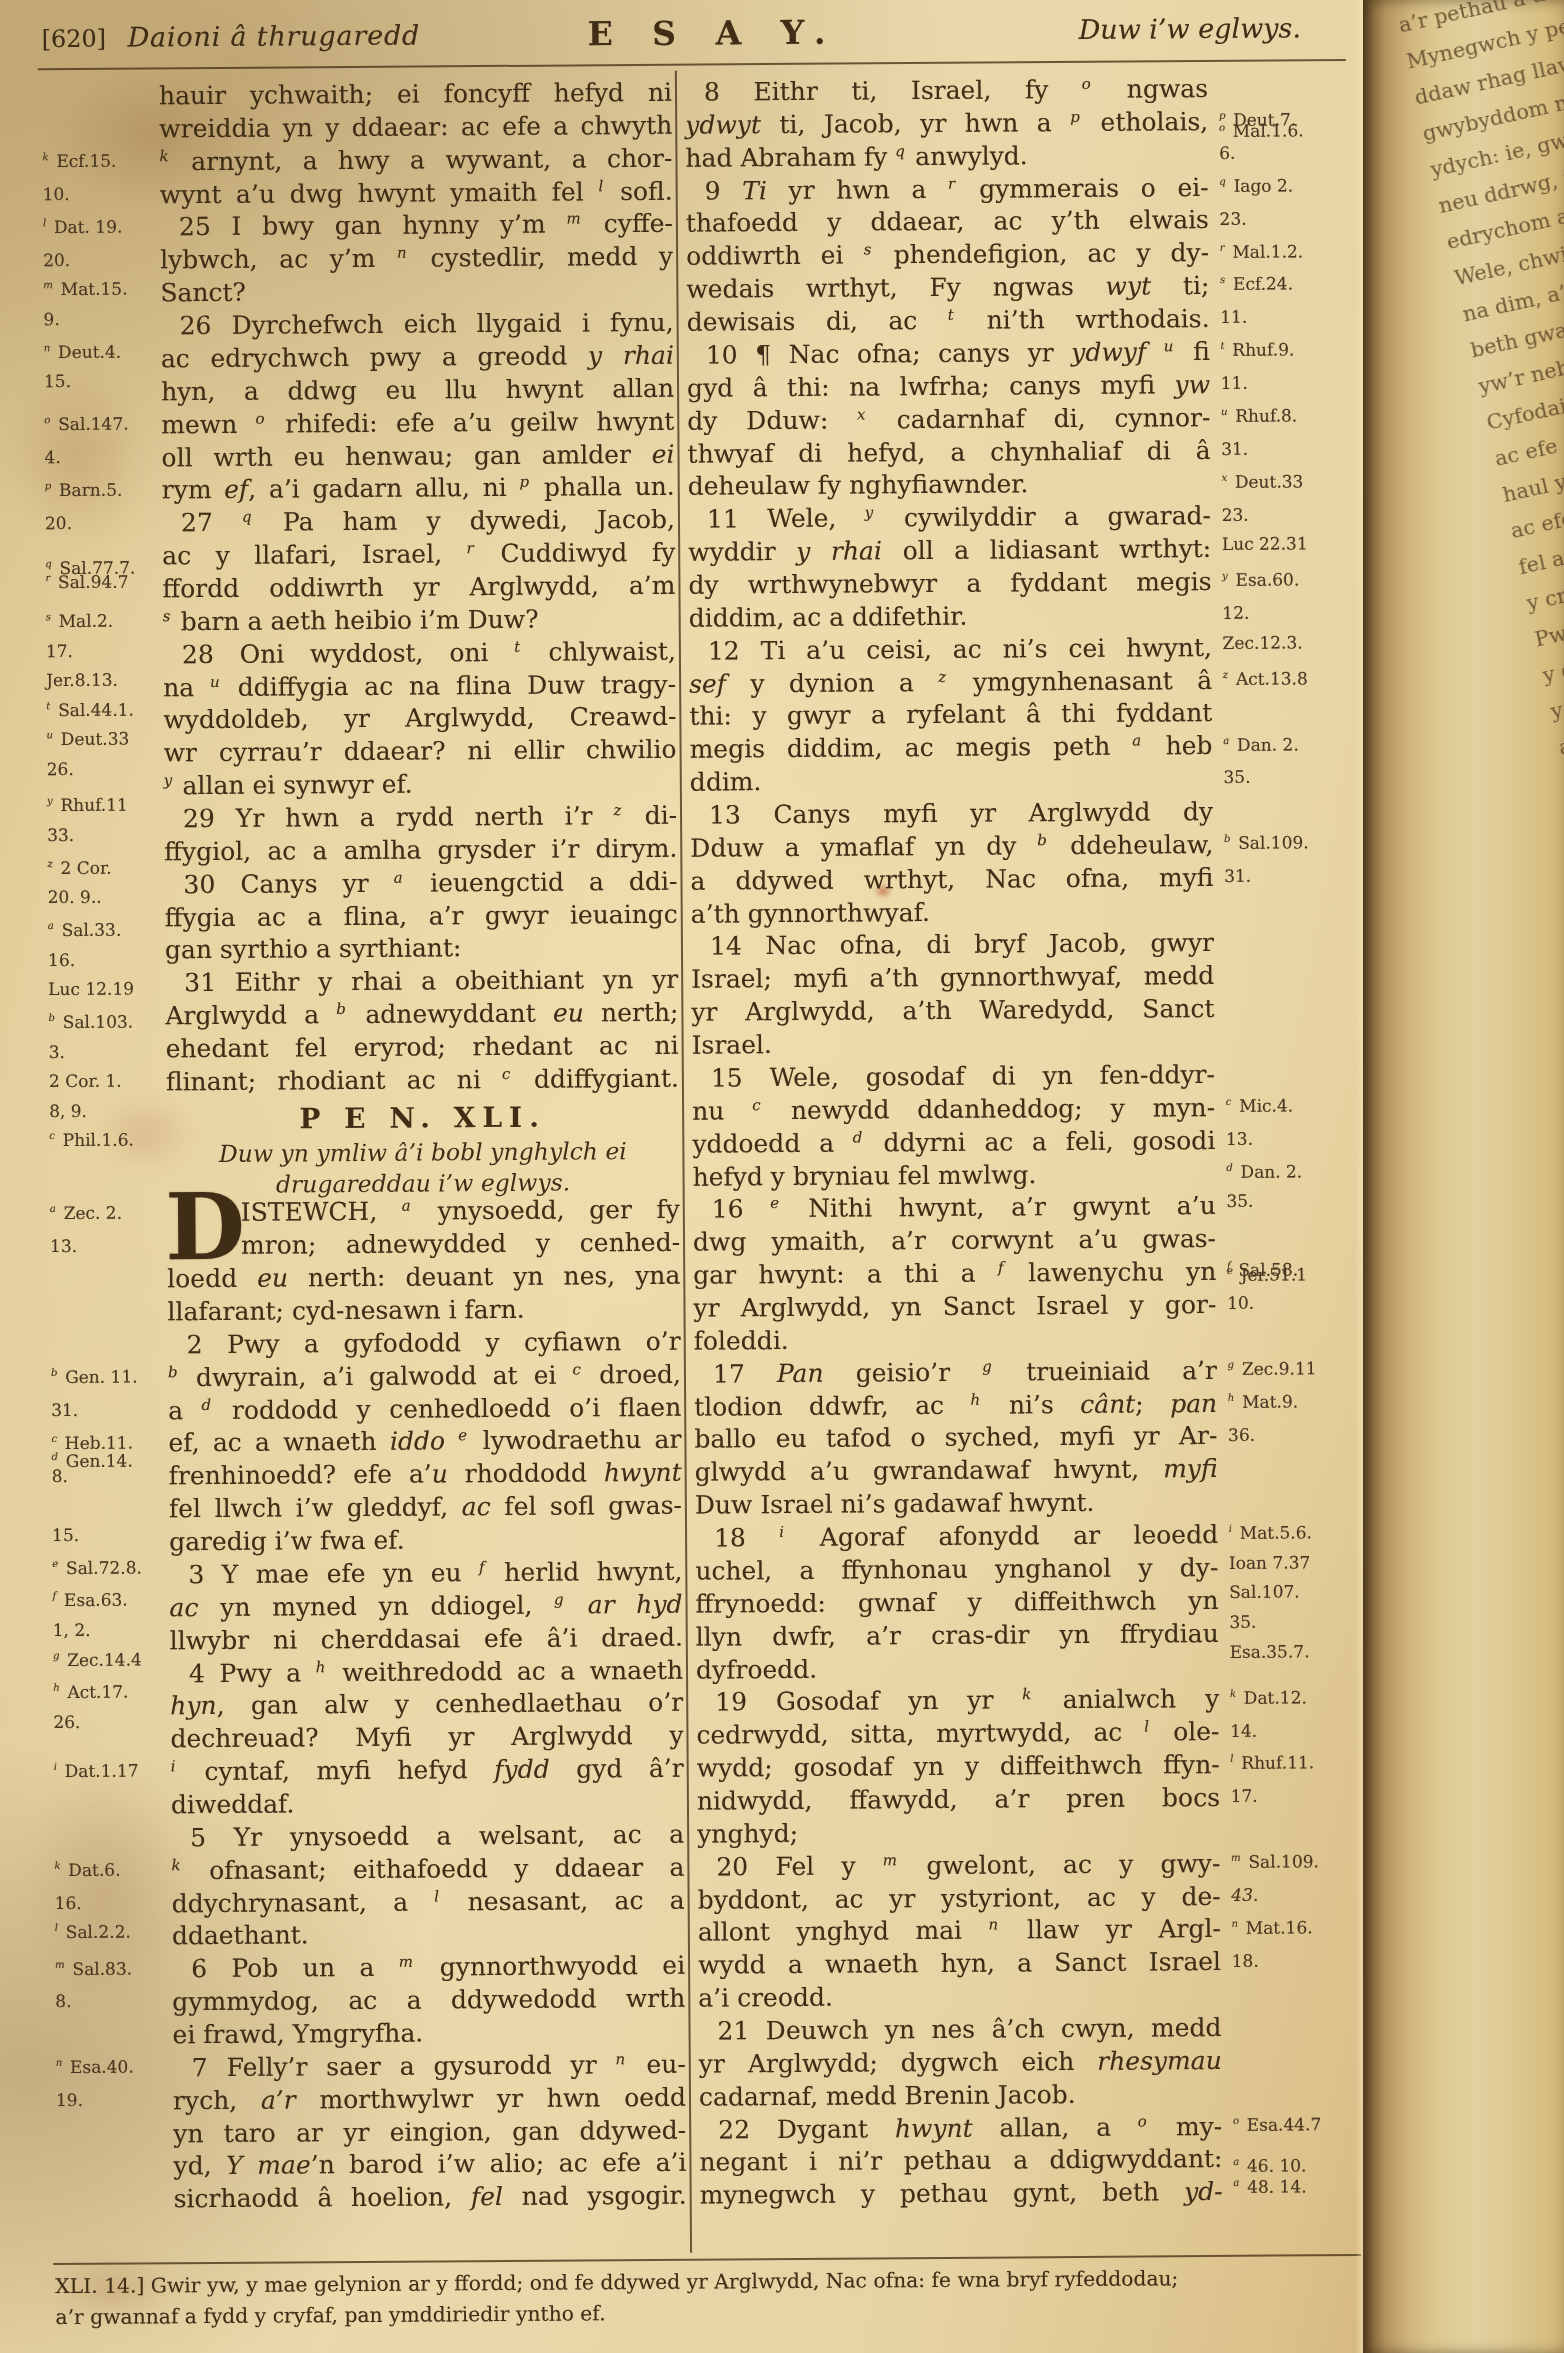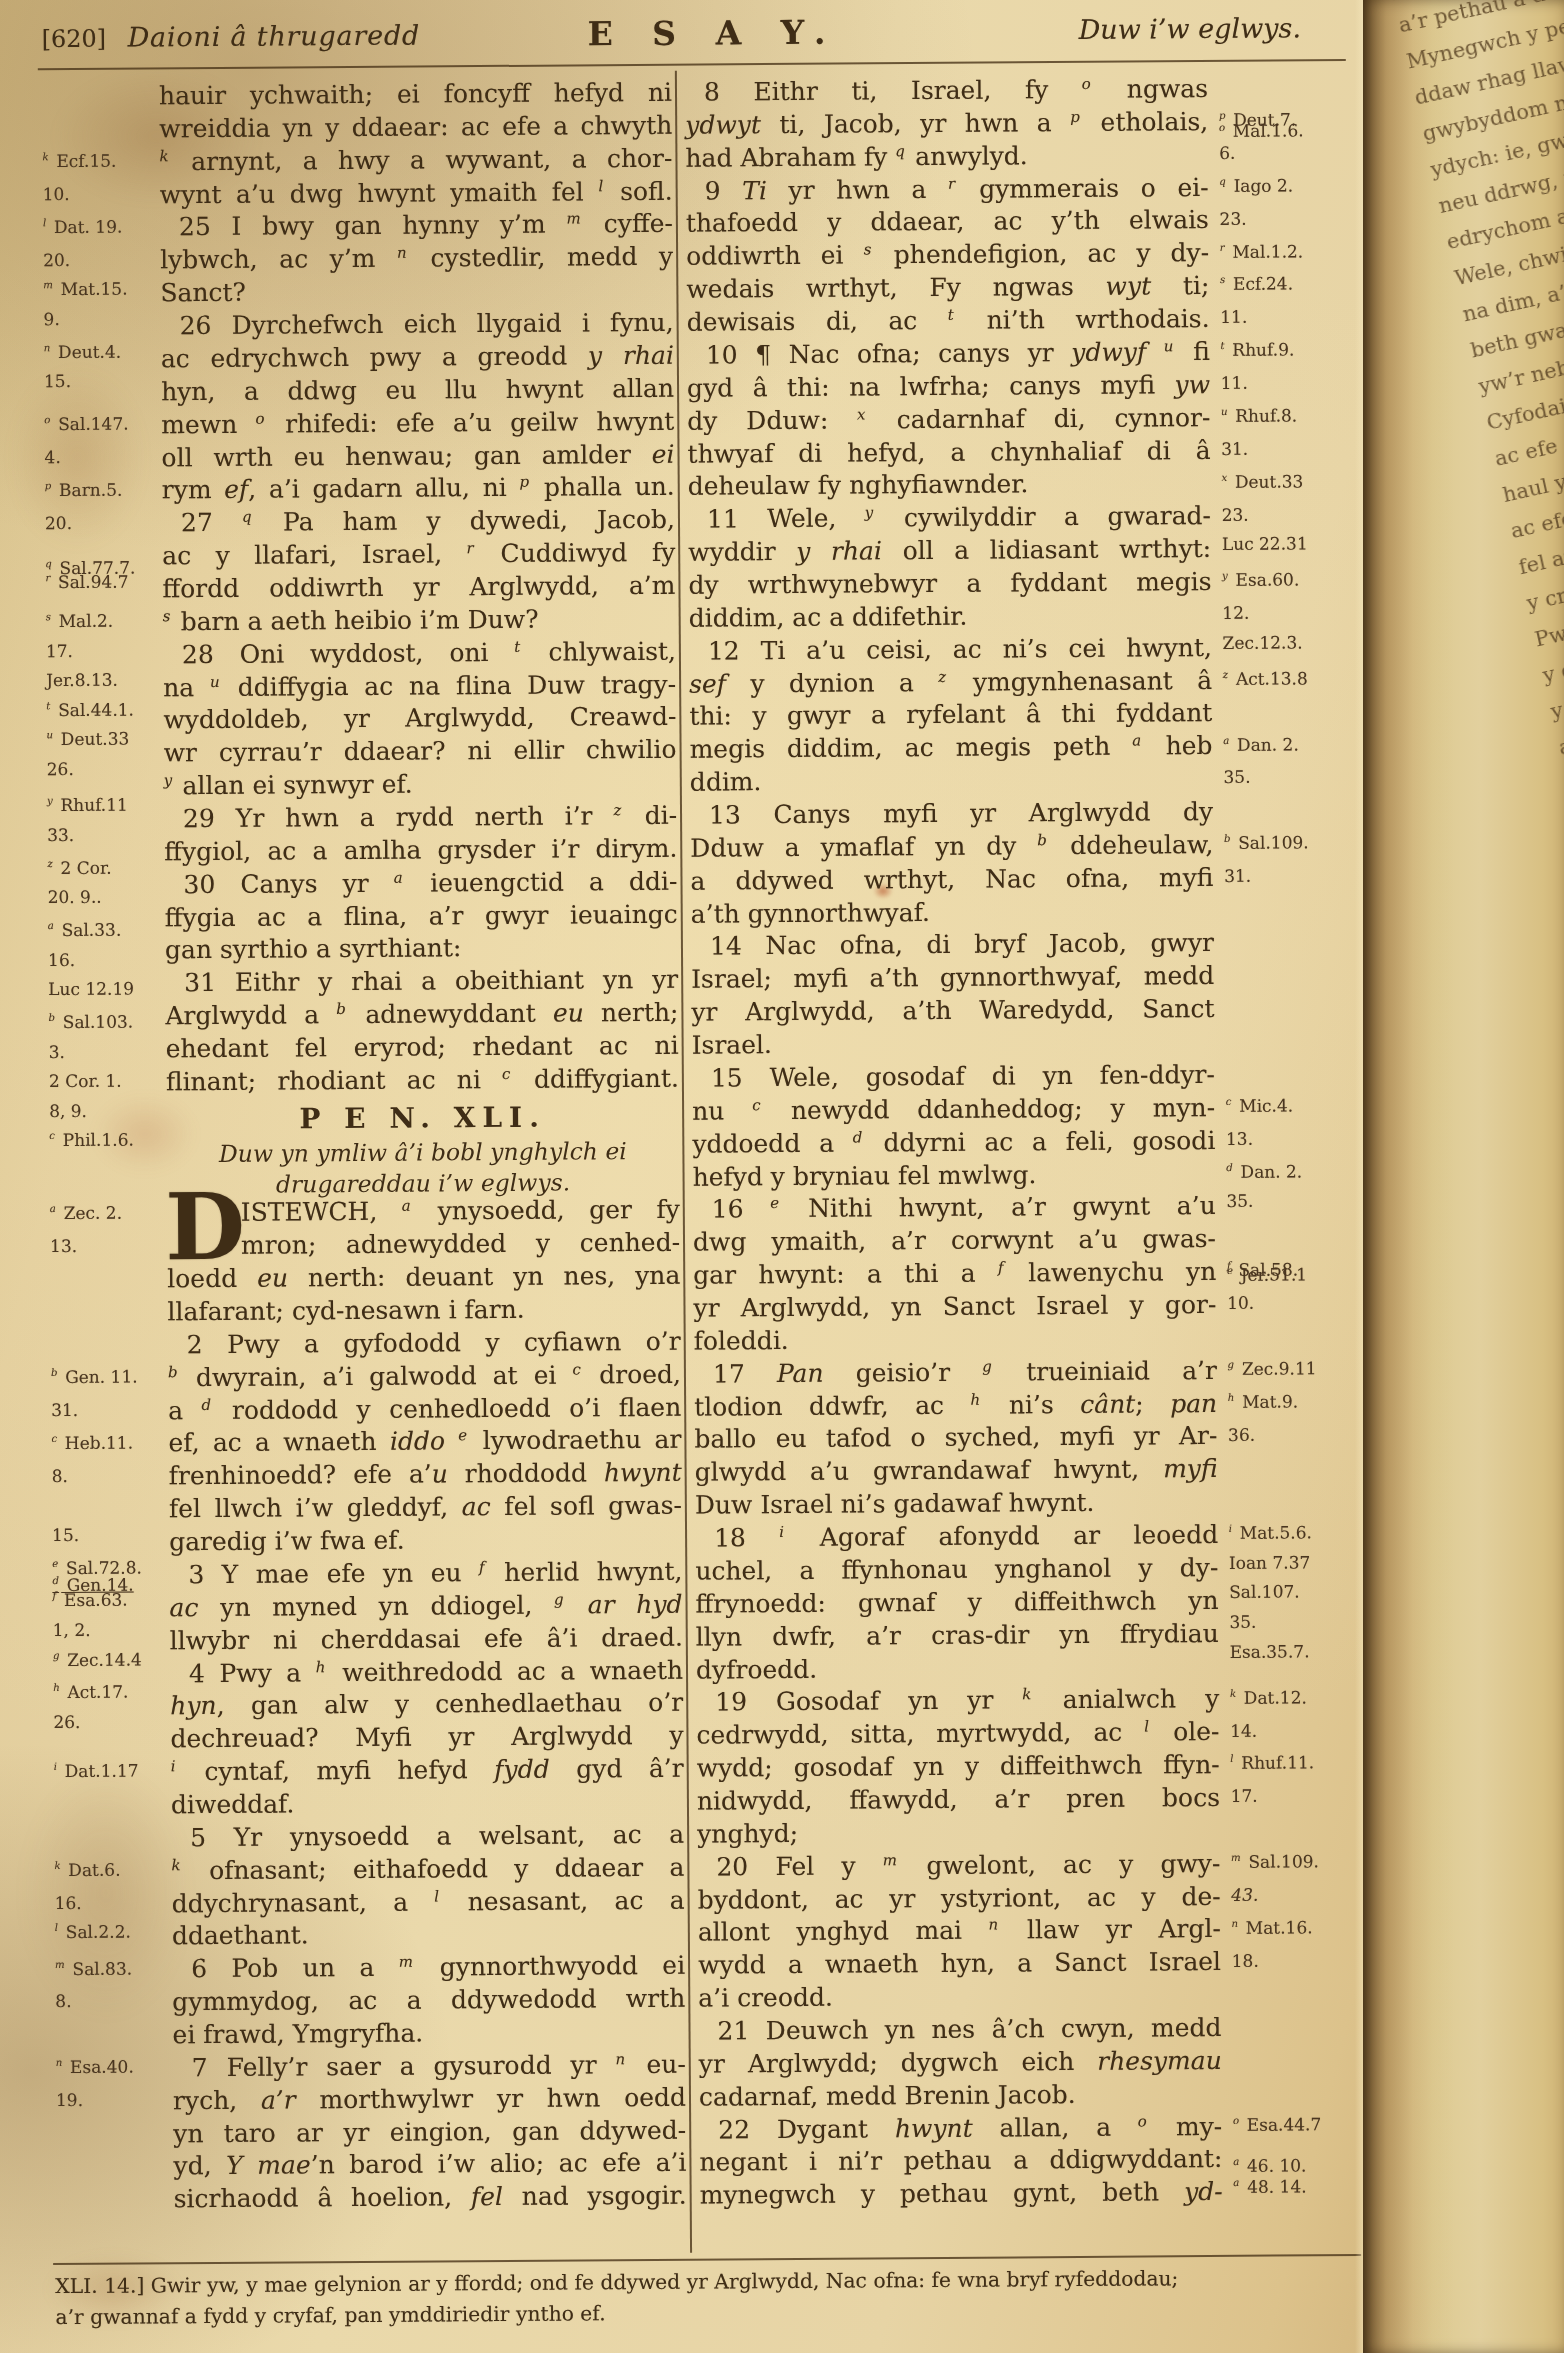--- a/index.html
+++ b/index.html
@@ -108,21 +108,21 @@
         <div class="mnote" style="top: 963px;">3.</div>
         <div class="mnote" style="top: 992px;">2 Cor. 1.</div>
         <div class="mnote" style="top: 1022px;">8, 9.</div>
         <div class="mnote" style="top: 1051px;"><sup>c</sup> Phil.1.6.</div>
         <div class="mnote" style="top: 1124px;"><sup>a</sup> Zec. 2.</div>
         <div class="mnote" style="top: 1157px;">13.</div>
         <div class="mnote" style="top: 1288px;"><sup>b</sup> Gen. 11.</div>
         <div class="mnote" style="top: 1321px;">31.</div>
         <div class="mnote" style="top: 1354px;"><sup>c</sup> Heb.11.</div>
         <div class="mnote" style="top: 1387px;">8.</div>
-        <div class="mnote" style="top: 1496px; text-decoration: underline;"><sup>d</sup> Gen.14.</div>
+        <div class="mnote" style="top: 1372px;"><sup>d</sup> Gen.14.</div>
         <div class="mnote" style="top: 1446px;">15.</div>
         <div class="mnote" style="top: 1479px;"><sup>e</sup> Sal.72.8.</div>
         <div class="mnote" style="top: 1511px;"><sup>f</sup> Esa.63.</div>
         <div class="mnote" style="top: 1541px;">1, 2.</div>
         <div class="mnote" style="top: 1571px;"><sup>g</sup> Zec.14.4</div>
         <div class="mnote" style="top: 1603px;"><sup>h</sup> Act.17.</div>
         <div class="mnote" style="top: 1633px;">26.</div>
         <div class="mnote" style="top: 1682px;"><sup>i</sup> Dat.1.17</div>
         <div class="mnote" style="top: 1781px;"><sup>k</sup> Dat.6.</div>
         <div class="mnote" style="top: 1814px;">16.</div>

